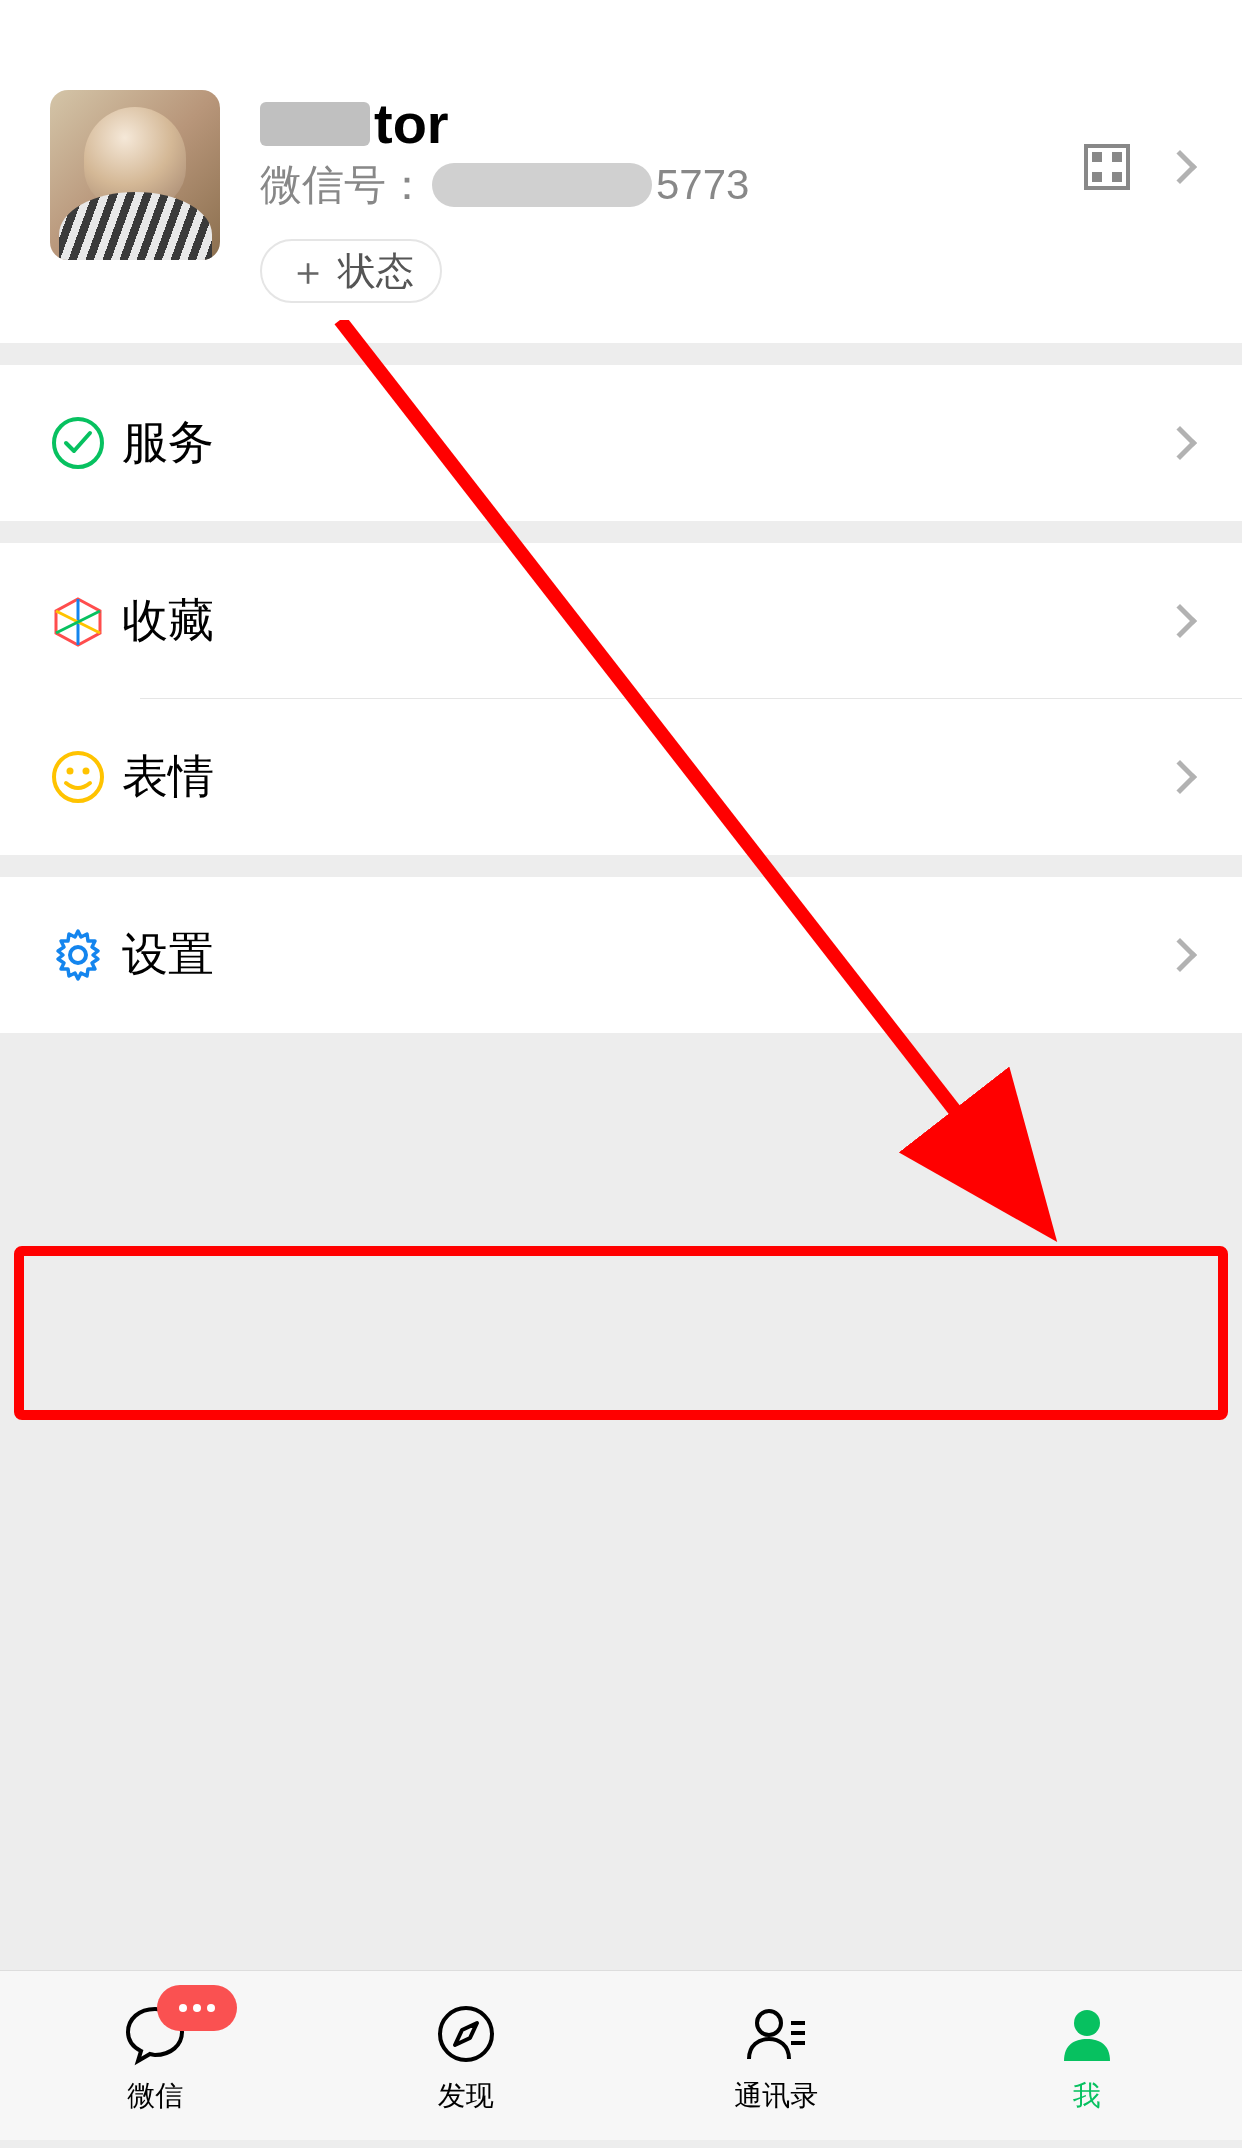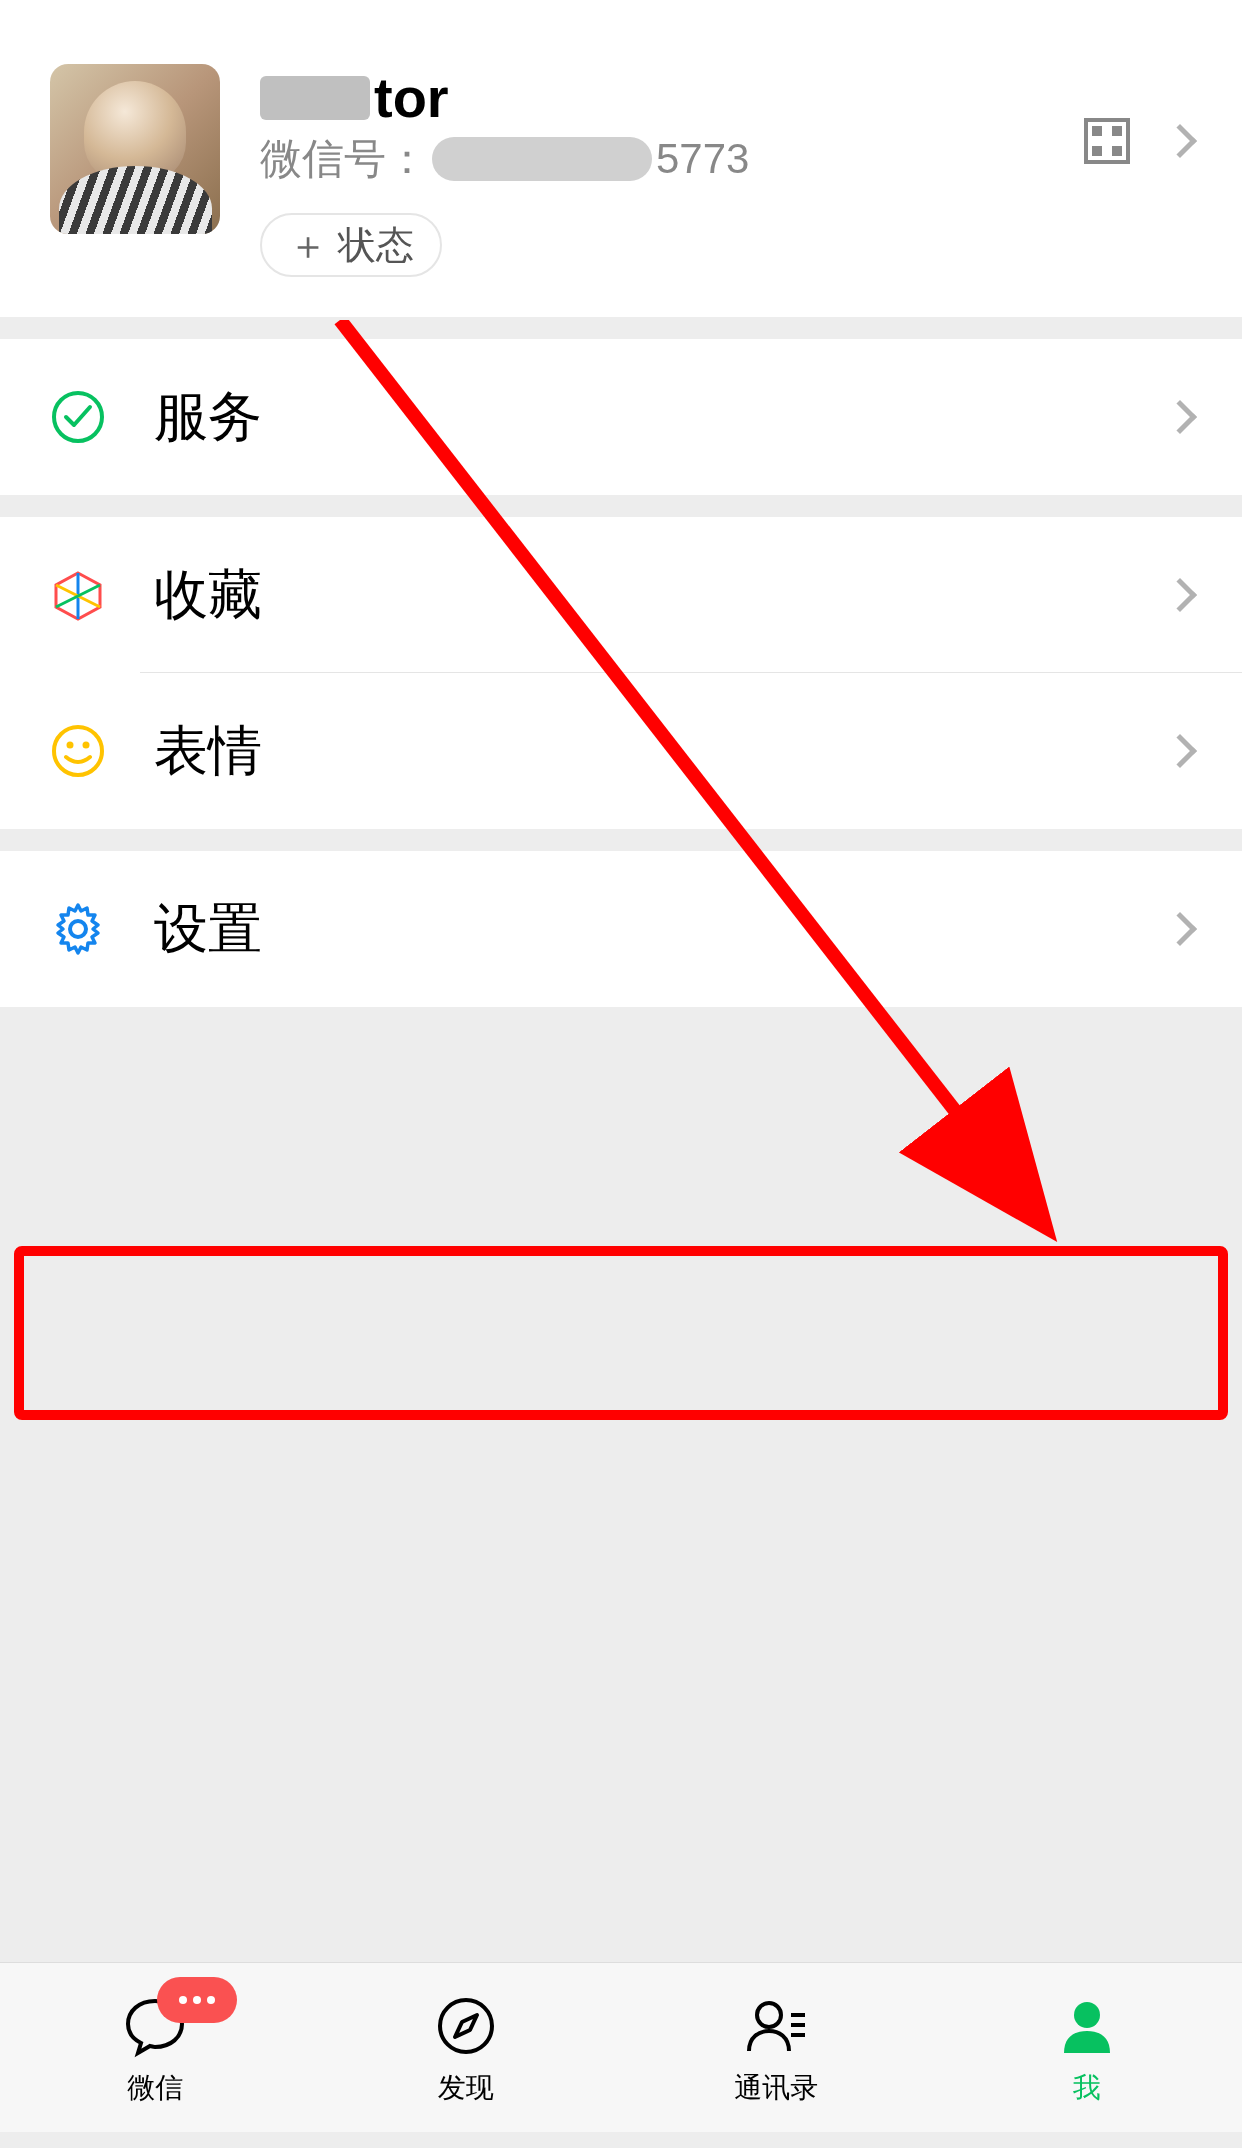--- a/index.html
+++ b/index.html
@@ -12,21 +12,21 @@
       width: 1242px;
       height: 2148px;
       background: #ededed;
       font-family: -apple-system, "PingFang SC", "Helvetica Neue", sans-serif;
       position: relative;
       overflow: hidden;
     }
     
     .profile-header {
       background: #fff;
-      padding: 64px 50px 40px 50px;
+      padding: 90px 50px 40px 50px;
       display: flex;
       align-items: flex-start;
     }
     .avatar {
       width: 170px;
       height: 170px;
       border-radius: 18px;
       background: linear-gradient(135deg, #d4c5a8 0%, #b8967a 50%, #8b6f4e 100%);
       position: relative;
       overflow: hidden;
@@ -176,23 +176,23 @@
     }
     .menu-row .icon {
       width: 56px;
       height: 56px;
       flex-shrink: 0;
       display: flex;
       align-items: center;
       justify-content: center;
     }
     .menu-row .label {
-      font-size: 54px;
+      font-size: 46px;
       color: #000;
-      margin-left: 48px;
+      margin-left: 16px;
       flex: 1;
     }
     .divider {
       position: absolute;
       bottom: 0;
       left: 140px;
       right: 0;
       height: 1px;
       background: #e5e5e5;
     }
@@ -216,21 +216,21 @@
       top: 320px;
       left: 320px;
       width: 760px;
       height: 940px;
       pointer-events: none;
       z-index: 49;
     }
     
     .tabbar {
       position: absolute;
-      bottom: 16px;
+      bottom: 8px;
       left: 0;
       right: 0;
       height: 170px;
       background: #f7f7f7;
       border-top: 1px solid #ddd;
       display: flex;
     }
     .tab {
       flex: 1;
       display: flex;

